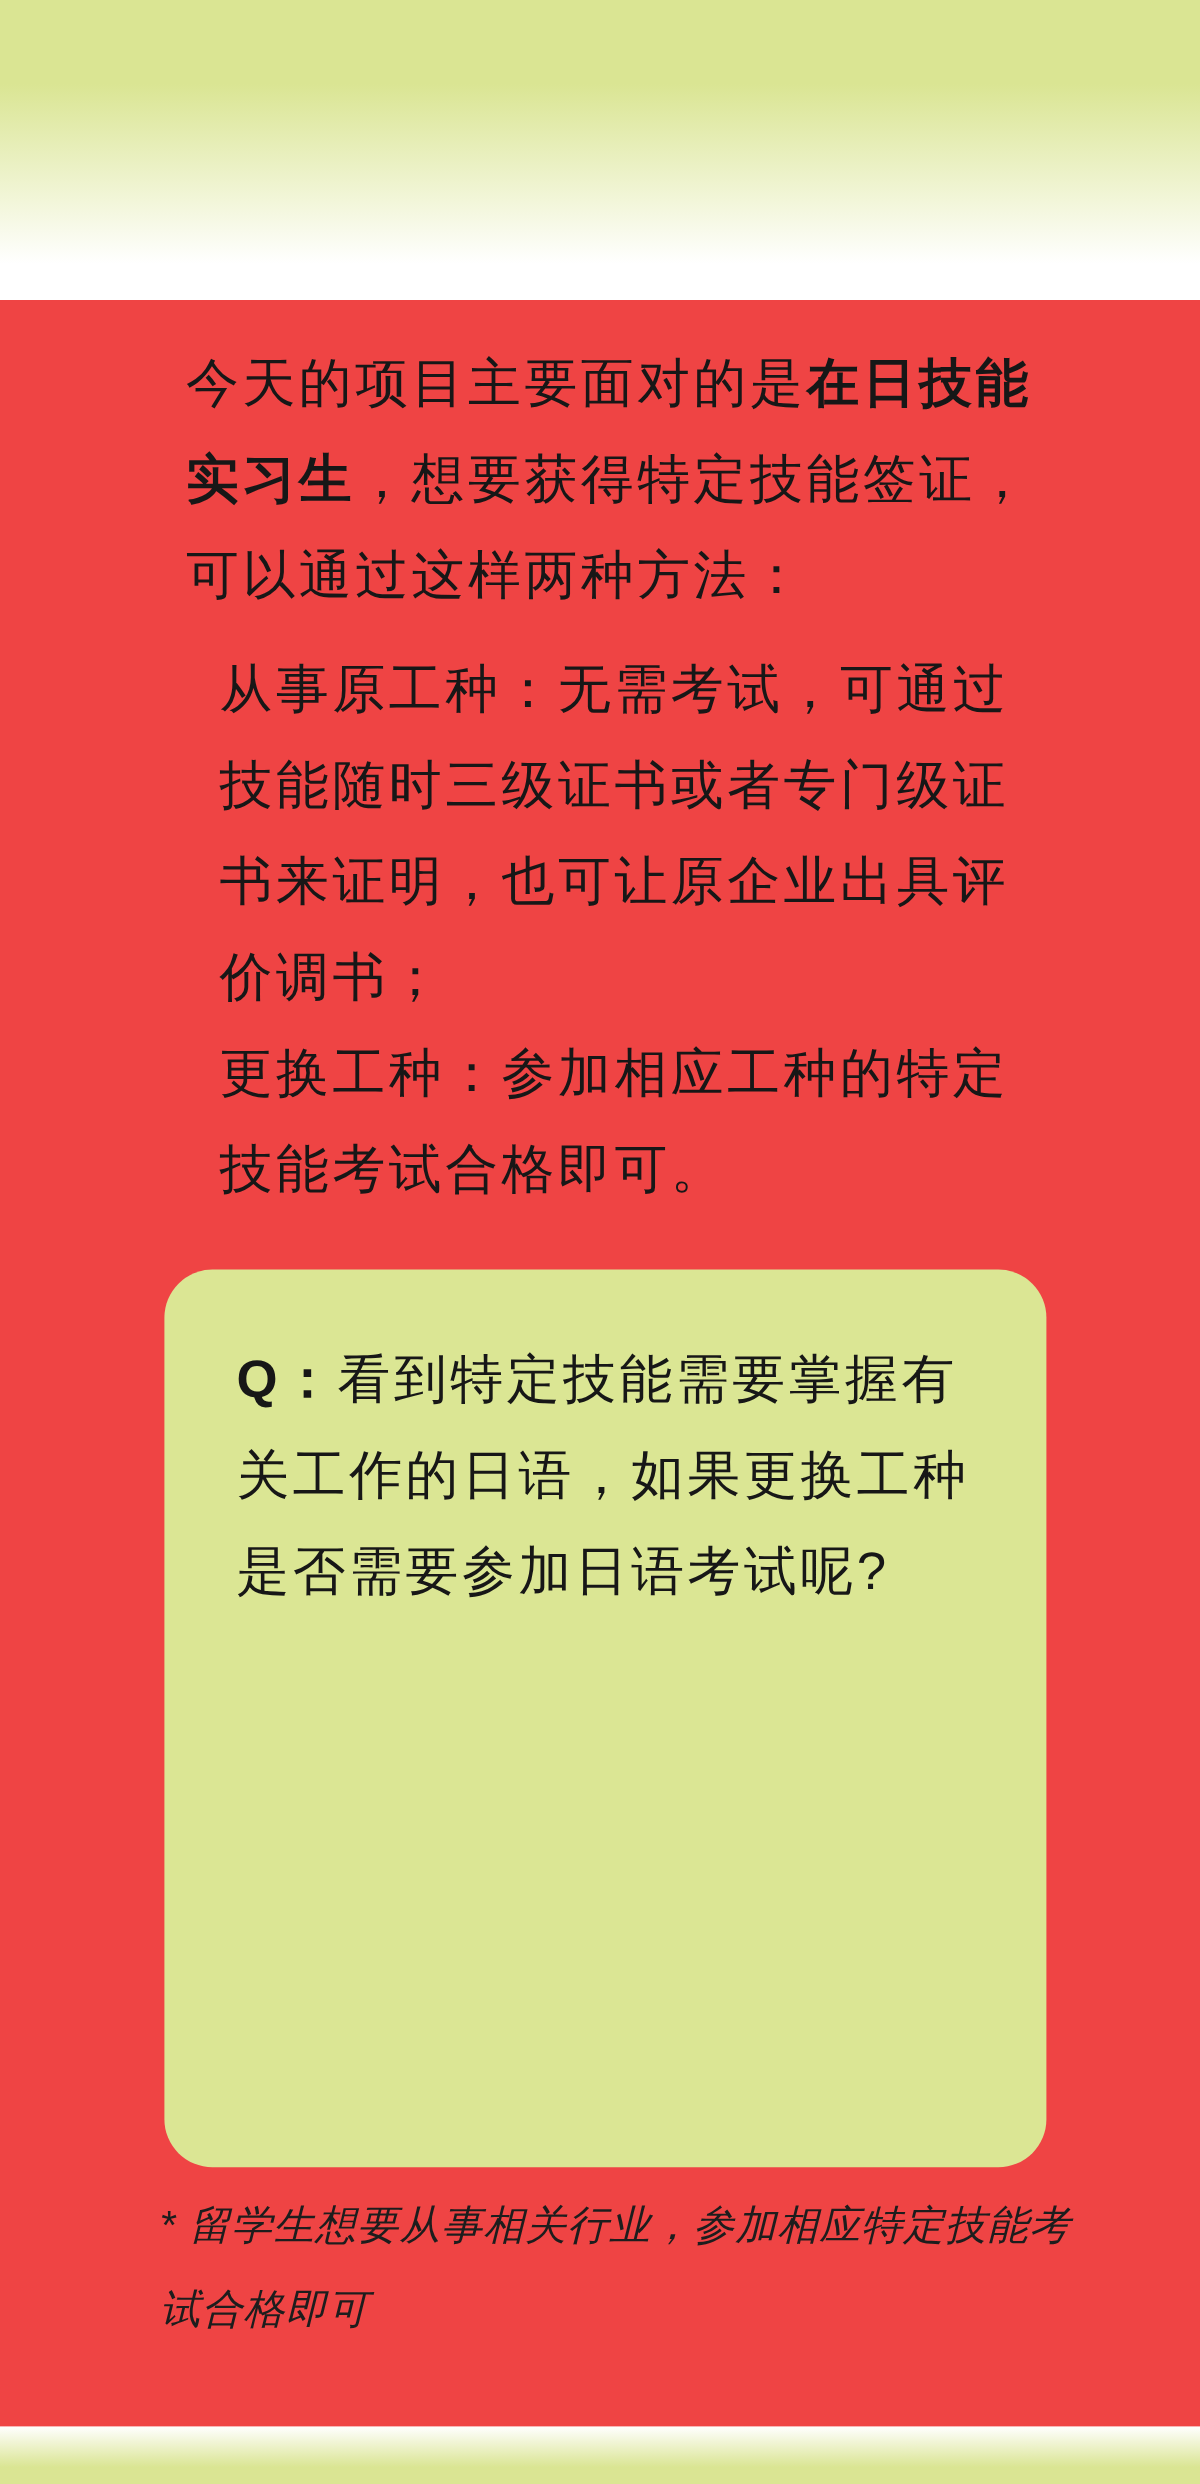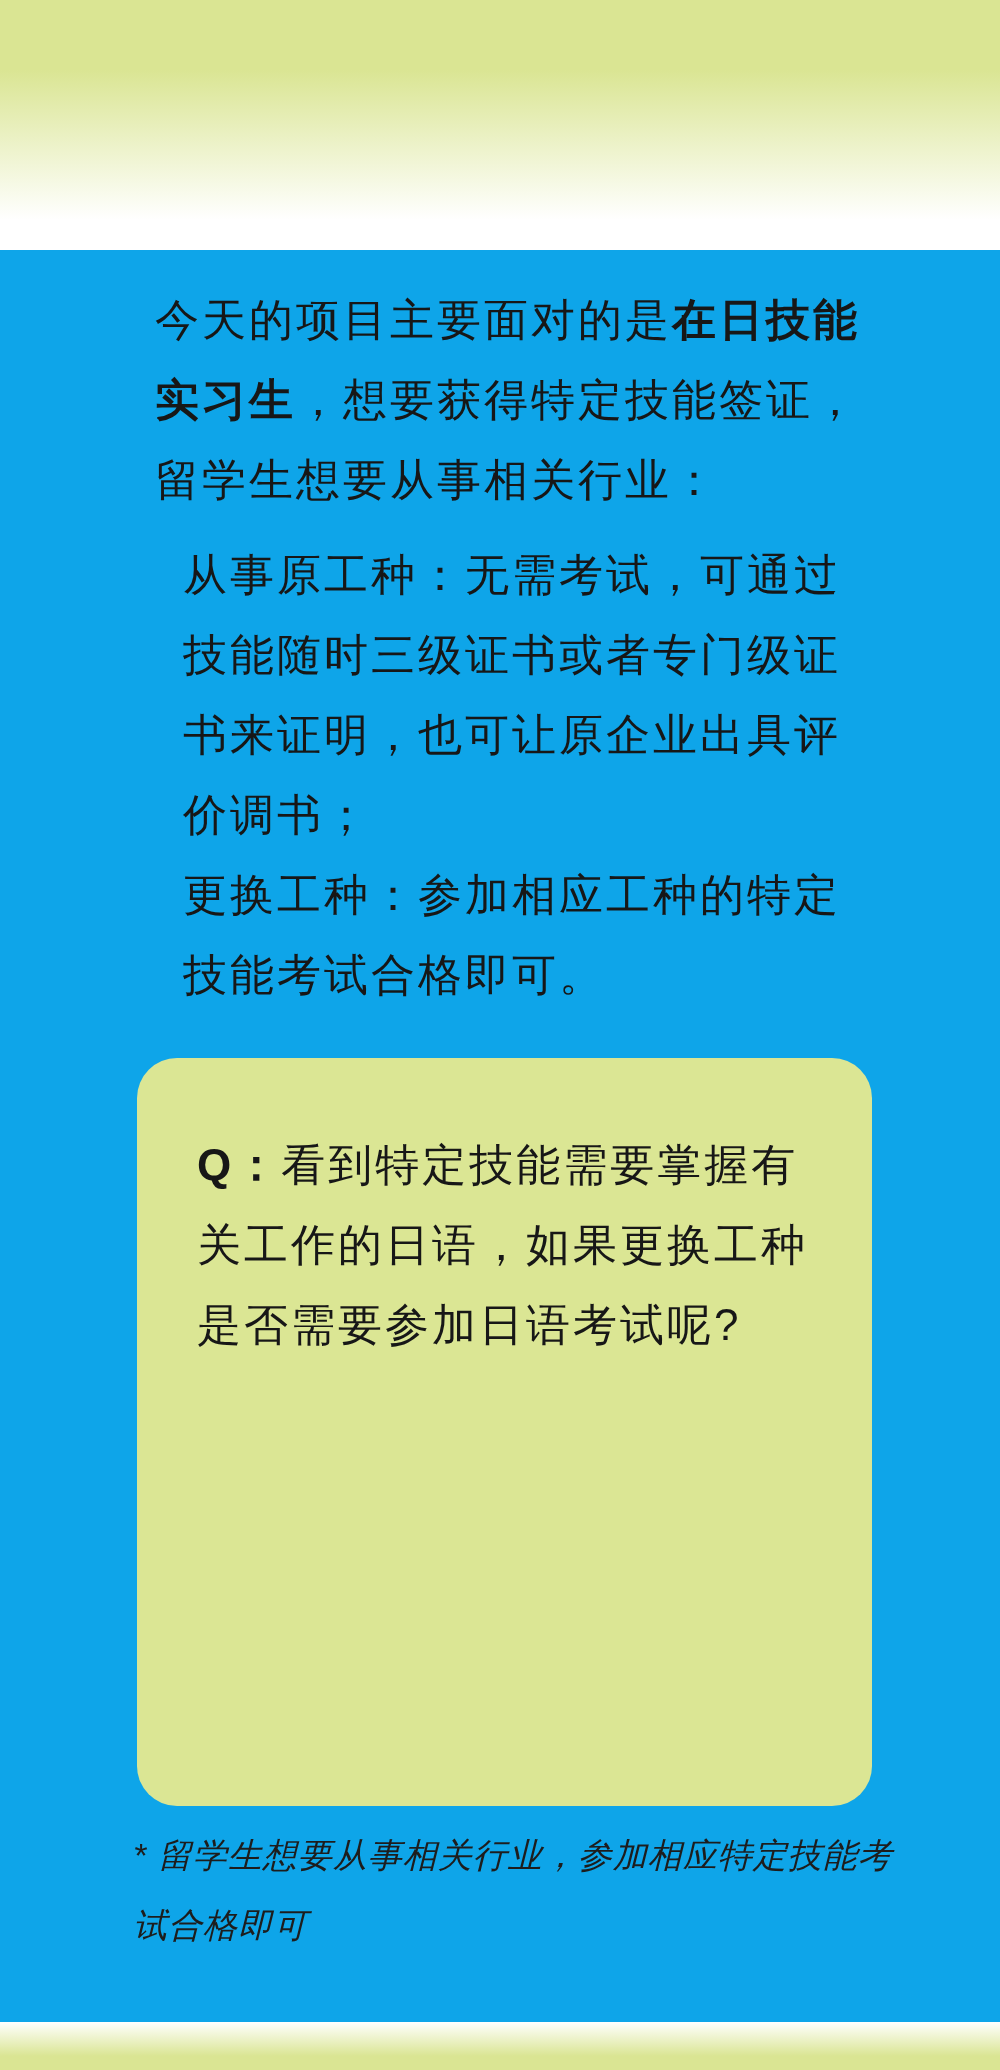--- a/index.html
+++ b/index.html
@@ -1,20 +1,20 @@
 <!DOCTYPE html>
 <html><head>
 <meta charset="utf-8">
 <style>
   html, body { margin: 0; padding: 0; background: #ffffff; }
   .page {
     position: relative;
     width: 1000px;
     height: 2070px;
-    background: #0ea5e9;
+    background: #ef4444;
     overflow: hidden;
     font-family: "Liberation Sans", "DejaVu Sans", sans-serif;
     color: #171717;
   }
   .gradient-top {
     position: absolute;
     top: 0; left: 0;
     width: 100%;
     height: 250px;
     background: linear-gradient(180deg, #dae593 0px, #dae593 70px, #ffffff 220px, #ffffff 100%);
@@ -51,21 +51,21 @@
   }
   .qa-card {
     position: absolute;
     left: 137px;
     top: 1058px;
     width: 735px;
     height: 748px;
     box-sizing: border-box;
     background: #dbe694;
     border-radius: 40px;
-    padding: 67px 40px 0 60px;
+    padding: 52px 40px 0 60px;
   }
   .qa {
     margin: 0;
     font-size: 44px;
     line-height: 80px;
     letter-spacing: 3px;
     white-space: pre-line;
   }
   .qa.answer { margin-top: 38px; }
   .qa-label { font-weight: 700; }
@@ -85,21 +85,21 @@
 </head>
 <body>
 
 <div class="page">
 
   <div class="gradient-top"></div>
   <div class="gradient-bottom"></div>
 
   <p class="intro"><span>今天的项目主要面对的是</span><strong>在日技能
 实习生</strong><span>，想要获得特定技能签证，
-留学生想要从事相关行业：</span></p>
+可以通过这样两种方法：</span></p>
 
   <div class="methods">
     <p class="method">从事原工种：无需考试，可通过
 技能随时三级证书或者专门级证
 书来证明，也可让原企业出具评
 价调书；</p>
     <p class="method">更换工种：参加相应工种的特定
 技能考试合格即可。</p>
   </div>
 

